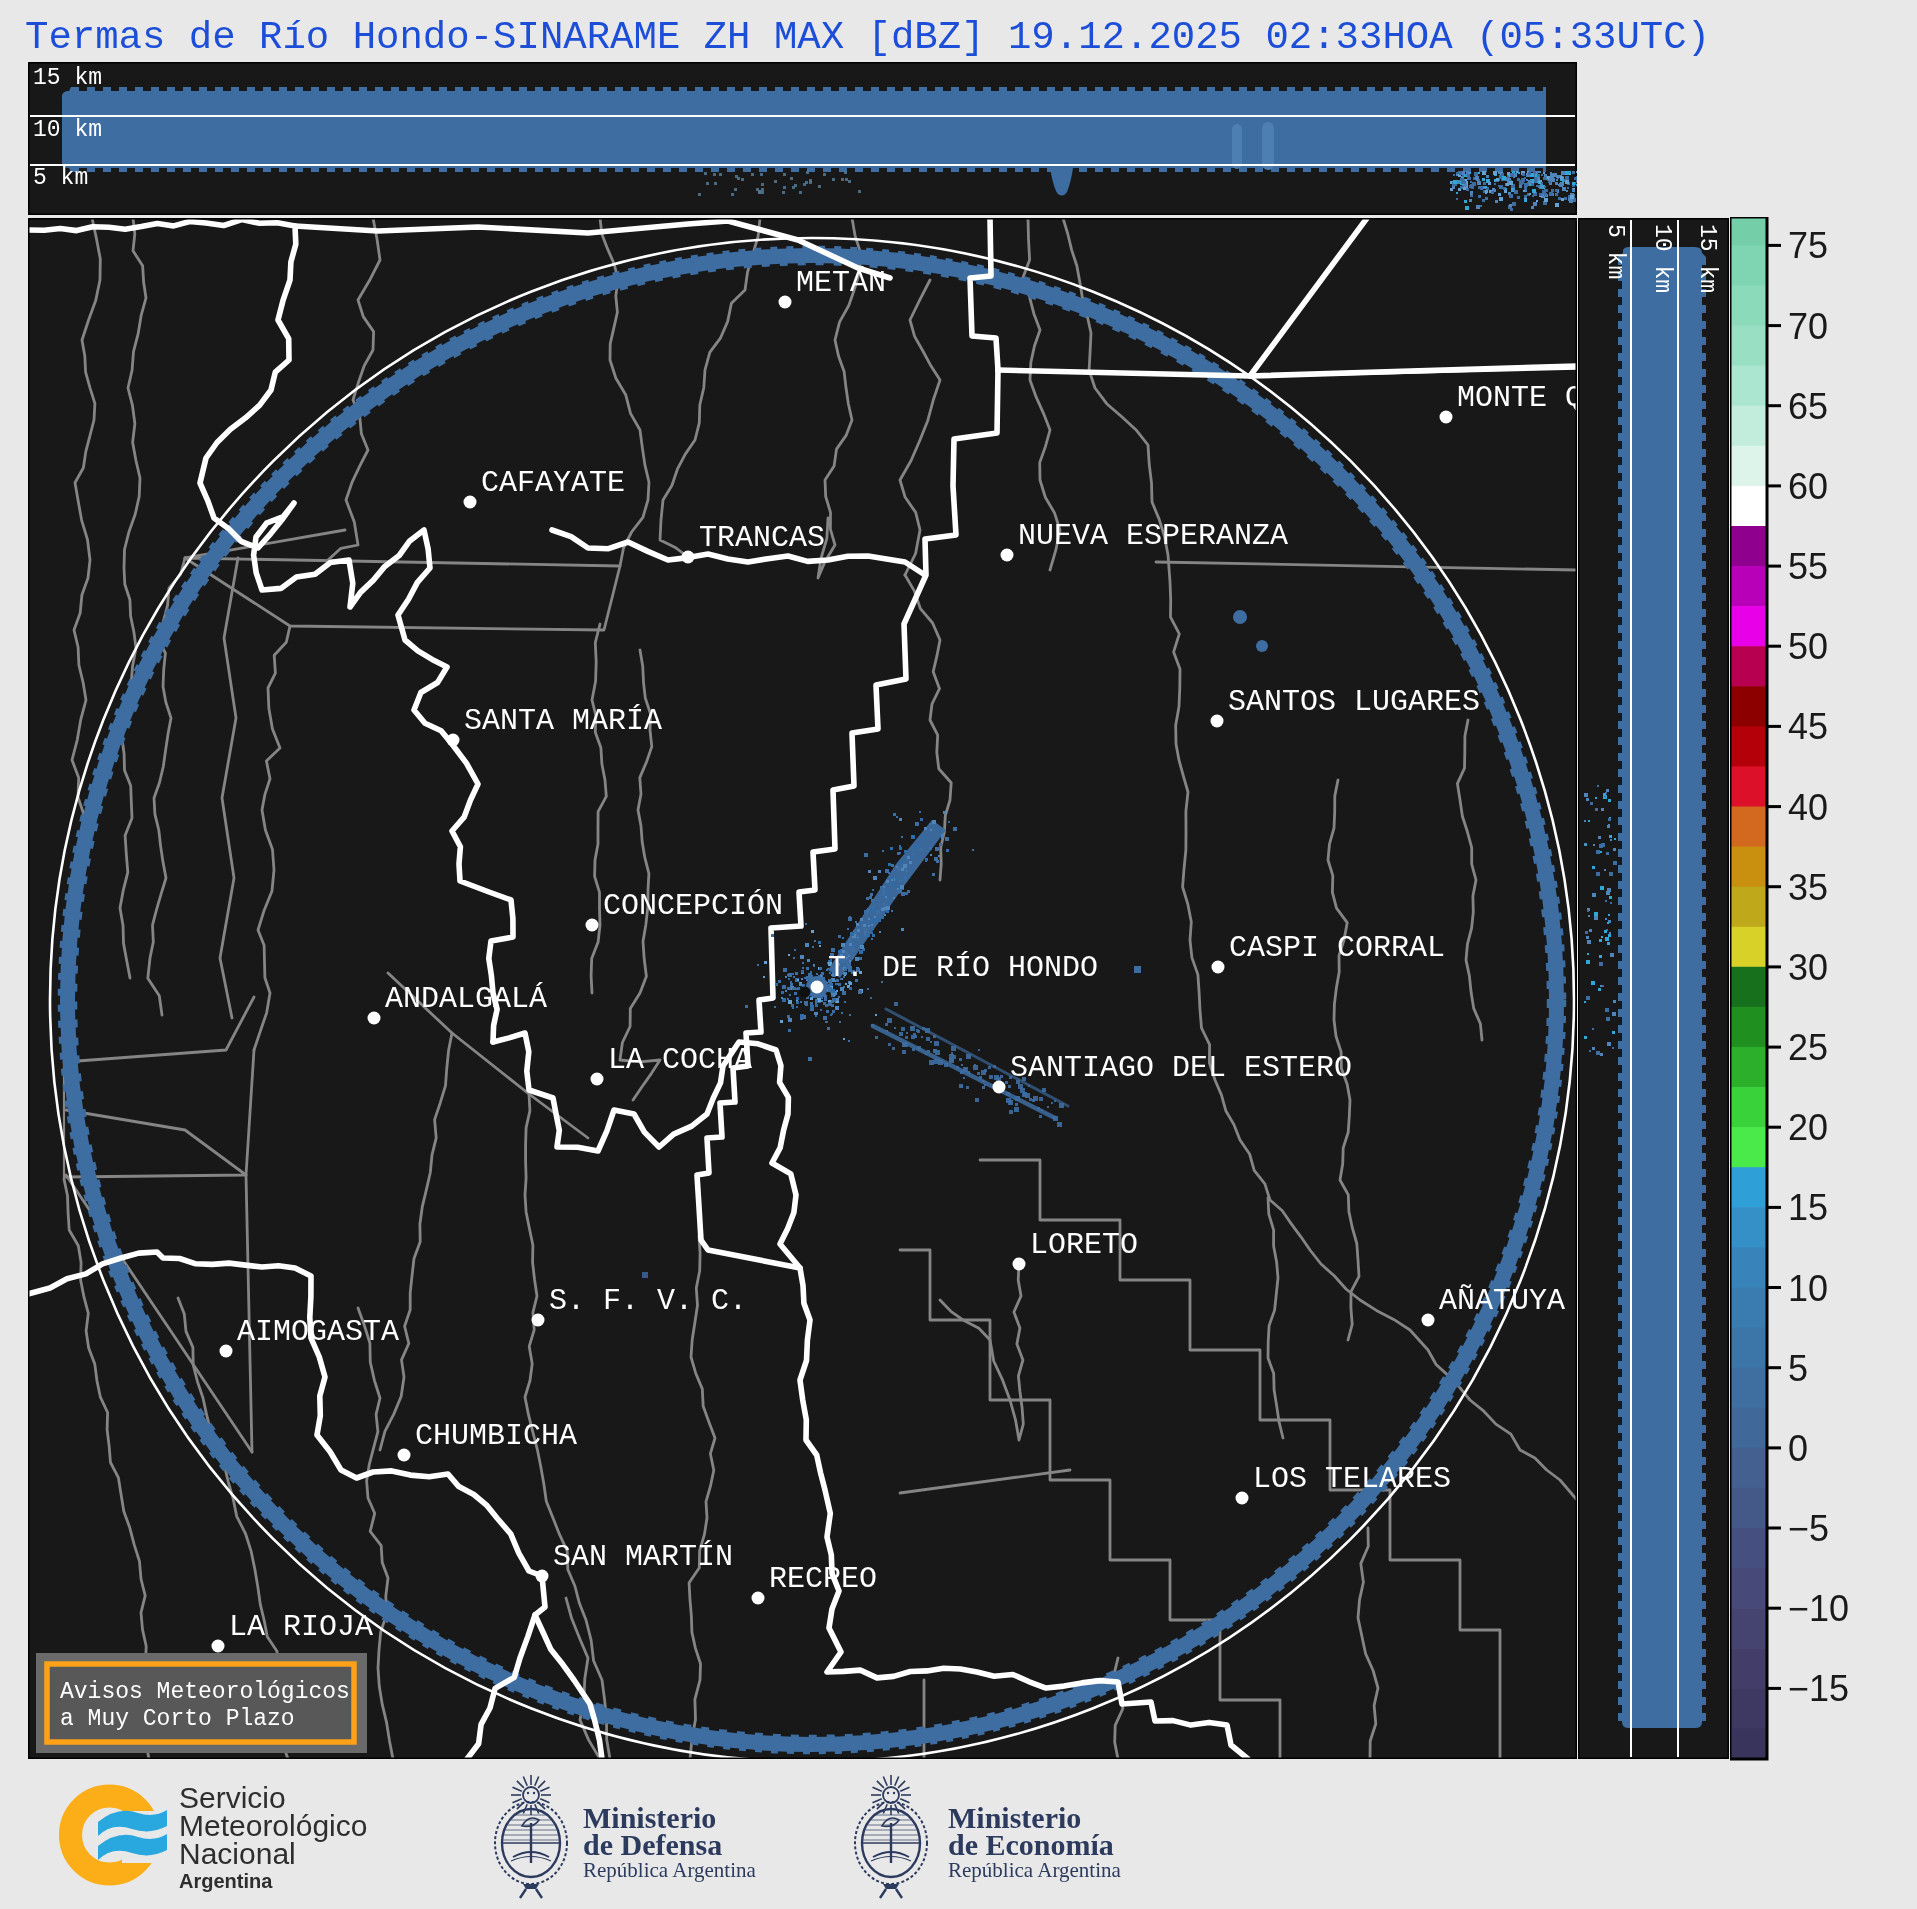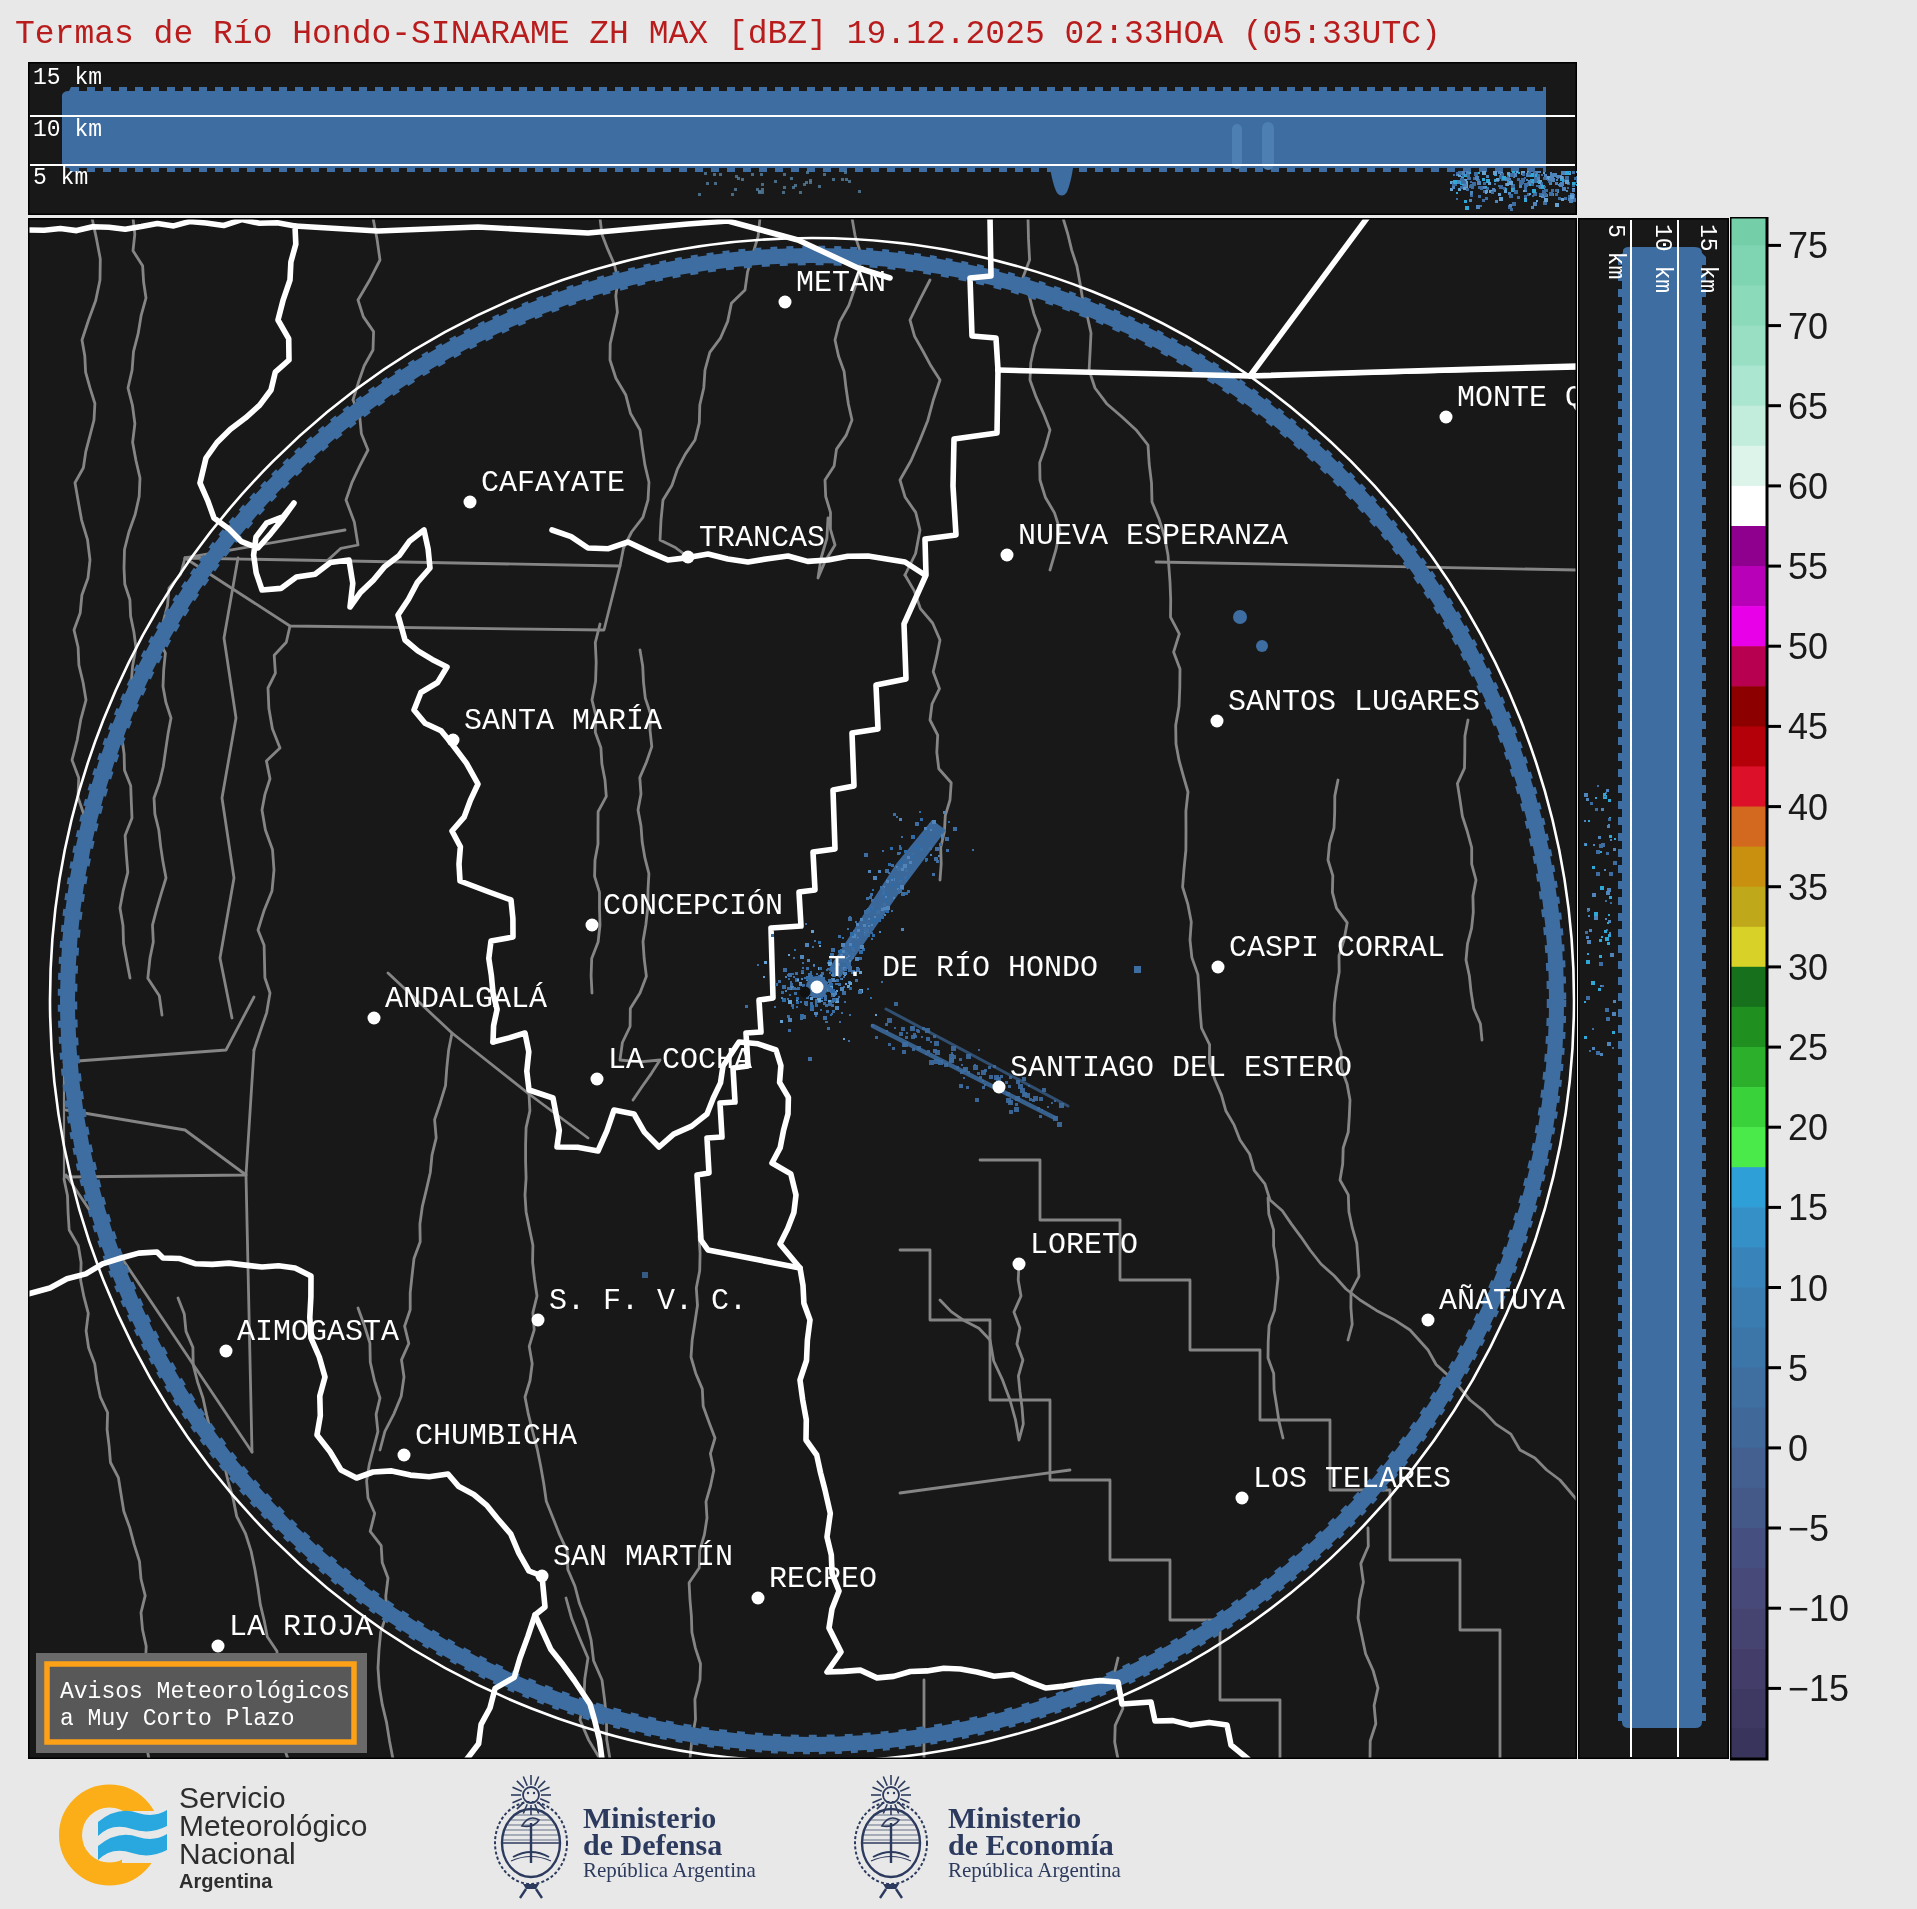--- a/index.html
+++ b/index.html
@@ -1,19 +1,19 @@
 <!DOCTYPE html>
 <html><head><meta charset="utf-8"><style>
 html,body{margin:0;padding:0;}
 #page{position:relative;width:1917px;height:1909px;background:#e8e8e8;overflow:hidden;font-family:"Liberation Mono",monospace;}
 .abs{position:absolute;}
 
 </style></head><body>
 <div id="page">
-<div class="abs" style="left:15px;top:16px;font-size:33px;color:#b91c1c;white-space:pre;letter-spacing:0px">Termas de Río Hondo-SINARAME ZH MAX [dBZ] 19.12.2025 02:33HOA (05:33UTC)</div>
+<div class="abs" style="left:25px;top:16px;font-size:39px;color:#1d4ed8;white-space:pre;letter-spacing:0px">Termas de Río Hondo-SINARAME ZH MAX [dBZ] 19.12.2025 02:33HOA (05:33UTC)</div>
 <svg font-family="Liberation Mono, monospace" class="abs" style="left:28px;top:62px" width="1549" height="153" viewBox="0 0 1549 153">
       <rect x="0" y="0" width="1549" height="153" fill="#181818" stroke="#000" stroke-width="3"></rect>
       <path d="M 34,36 Q 33,29 41,29 L 43,25 L 51,25 L 51,29 L 59,29 L 59,25 L 67,25 L 67,29 L 75,29 L 75,25 L 83,25 L 83,29 L 91,29 L 91,25 L 99,25 L 99,29 L 107,29 L 107,25 L 115,25 L 115,29 L 123,29 L 123,25 L 131,25 L 131,29 L 139,29 L 139,25 L 147,25 L 147,29 L 155,29 L 155,25 L 163,25 L 163,29 L 171,29 L 171,25 L 179,25 L 179,29 L 187,29 L 187,25 L 195,25 L 195,29 L 203,29 L 203,25 L 211,25 L 211,29 L 219,29 L 219,25 L 227,25 L 227,29 L 235,29 L 235,25 L 243,25 L 243,29 L 251,29 L 251,25 L 259,25 L 259,29 L 267,29 L 267,25 L 275,25 L 275,29 L 283,29 L 283,25 L 291,25 L 291,29 L 299,29 L 299,25 L 307,25 L 307,29 L 315,29 L 315,25 L 323,25 L 323,29 L 331,29 L 331,25 L 339,25 L 339,29 L 347,29 L 347,25 L 355,25 L 355,29 L 363,29 L 363,25 L 371,25 L 371,29 L 379,29 L 379,25 L 387,25 L 387,29 L 395,29 L 395,25 L 403,25 L 403,29 L 411,29 L 411,25 L 419,25 L 419,29 L 427,29 L 427,25 L 435,25 L 435,29 L 443,29 L 443,25 L 451,25 L 451,29 L 459,29 L 459,25 L 467,25 L 467,29 L 475,29 L 475,25 L 483,25 L 483,29 L 491,29 L 491,25 L 499,25 L 499,29 L 507,29 L 507,25 L 515,25 L 515,29 L 523,29 L 523,25 L 531,25 L 531,29 L 539,29 L 539,25 L 547,25 L 547,29 L 555,29 L 555,25 L 563,25 L 563,29 L 571,29 L 571,25 L 579,25 L 579,29 L 587,29 L 587,25 L 595,25 L 595,29 L 603,29 L 603,25 L 611,25 L 611,29 L 619,29 L 619,25 L 627,25 L 627,29 L 635,29 L 635,25 L 643,25 L 643,29 L 651,29 L 651,25 L 659,25 L 659,29 L 667,29 L 667,25 L 675,25 L 675,29 L 683,29 L 683,25 L 691,25 L 691,29 L 699,29 L 699,25 L 707,25 L 707,29 L 715,29 L 715,25 L 723,25 L 723,29 L 731,29 L 731,25 L 739,25 L 739,29 L 747,29 L 747,25 L 755,25 L 755,29 L 763,29 L 763,25 L 771,25 L 771,29 L 779,29 L 779,25 L 787,25 L 787,29 L 795,29 L 795,25 L 803,25 L 803,29 L 811,29 L 811,25 L 819,25 L 819,29 L 827,29 L 827,25 L 835,25 L 835,29 L 843,29 L 843,25 L 851,25 L 851,29 L 859,29 L 859,25 L 867,25 L 867,29 L 875,29 L 875,25 L 883,25 L 883,29 L 891,29 L 891,25 L 899,25 L 899,29 L 907,29 L 907,25 L 915,25 L 915,29 L 923,29 L 923,25 L 931,25 L 931,29 L 939,29 L 939,25 L 947,25 L 947,29 L 955,29 L 955,25 L 963,25 L 963,29 L 971,29 L 971,25 L 979,25 L 979,29 L 987,29 L 987,25 L 995,25 L 995,29 L 1003,29 L 1003,25 L 1011,25 L 1011,29 L 1019,29 L 1019,25 L 1027,25 L 1027,29 L 1035,29 L 1035,25 L 1043,25 L 1043,29 L 1051,29 L 1051,25 L 1059,25 L 1059,29 L 1067,29 L 1067,25 L 1075,25 L 1075,29 L 1083,29 L 1083,25 L 1091,25 L 1091,29 L 1099,29 L 1099,25 L 1107,25 L 1107,29 L 1115,29 L 1115,25 L 1123,25 L 1123,29 L 1131,29 L 1131,25 L 1139,25 L 1139,29 L 1147,29 L 1147,25 L 1155,25 L 1155,29 L 1163,29 L 1163,25 L 1171,25 L 1171,29 L 1179,29 L 1179,25 L 1187,25 L 1187,29 L 1195,29 L 1195,25 L 1203,25 L 1203,29 L 1211,29 L 1211,25 L 1219,25 L 1219,29 L 1227,29 L 1227,25 L 1235,25 L 1235,29 L 1243,29 L 1243,25 L 1251,25 L 1251,29 L 1259,29 L 1259,25 L 1267,25 L 1267,29 L 1275,29 L 1275,25 L 1283,25 L 1283,29 L 1291,29 L 1291,25 L 1299,25 L 1299,29 L 1307,29 L 1307,25 L 1315,25 L 1315,29 L 1323,29 L 1323,25 L 1331,25 L 1331,29 L 1339,29 L 1339,25 L 1347,25 L 1347,29 L 1355,29 L 1355,25 L 1363,25 L 1363,29 L 1371,29 L 1371,25 L 1379,25 L 1379,29 L 1387,29 L 1387,25 L 1395,25 L 1395,29 L 1403,29 L 1403,25 L 1411,25 L 1411,29 L 1419,29 L 1419,25 L 1427,25 L 1427,29 L 1435,29 L 1435,25 L 1443,25 L 1443,29 L 1451,29 L 1451,25 L 1459,25 L 1459,29 L 1467,29 L 1467,25 L 1475,25 L 1475,29 L 1483,29 L 1483,25 L 1491,25 L 1491,29 L 1499,29 L 1499,25 L 1507,25 L 1507,29 L 1515,29 L 1515,25 L 1518,25 L 1518,106 L 1518,110 L 1515,110 L 1515,106 L 1507,106 L 1507,110 L 1499,110 L 1499,106 L 1491,106 L 1491,110 L 1483,110 L 1483,106 L 1475,106 L 1475,110 L 1467,110 L 1467,106 L 1459,106 L 1459,110 L 1451,110 L 1451,106 L 1443,106 L 1443,110 L 1435,110 L 1435,106 L 1427,106 L 1427,110 L 1419,110 L 1419,106 L 1411,106 L 1411,110 L 1403,110 L 1403,106 L 1395,106 L 1395,110 L 1387,110 L 1387,106 L 1379,106 L 1379,110 L 1371,110 L 1371,106 L 1363,106 L 1363,110 L 1355,110 L 1355,106 L 1347,106 L 1347,110 L 1339,110 L 1339,106 L 1331,106 L 1331,110 L 1323,110 L 1323,106 L 1315,106 L 1315,110 L 1307,110 L 1307,106 L 1299,106 L 1299,110 L 1291,110 L 1291,106 L 1283,106 L 1283,110 L 1275,110 L 1275,106 L 1267,106 L 1267,110 L 1259,110 L 1259,106 L 1251,106 L 1251,110 L 1243,110 L 1243,106 L 1235,106 L 1235,110 L 1227,110 L 1227,106 L 1219,106 L 1219,110 L 1211,110 L 1211,106 L 1203,106 L 1203,110 L 1195,110 L 1195,106 L 1187,106 L 1187,110 L 1179,110 L 1179,106 L 1171,106 L 1171,110 L 1163,110 L 1163,106 L 1155,106 L 1155,110 L 1147,110 L 1147,106 L 1139,106 L 1139,110 L 1131,110 L 1131,106 L 1123,106 L 1123,110 L 1115,110 L 1115,106 L 1107,106 L 1107,110 L 1099,110 L 1099,106 L 1091,106 L 1091,110 L 1083,110 L 1083,106 L 1075,106 L 1075,110 L 1067,110 L 1067,106 L 1059,106 L 1059,110 L 1051,110 L 1051,106 L 1043,106 L 1043,110 L 1035,110 L 1035,106 L 1027,106 L 1027,110 L 1019,110 L 1019,106 L 1011,106 L 1011,110 L 1003,110 L 1003,106 L 995,106 L 995,110 L 987,110 L 987,106 L 979,106 L 979,110 L 971,110 L 971,106 L 963,106 L 963,110 L 955,110 L 955,106 L 947,106 L 947,110 L 939,110 L 939,106 L 931,106 L 931,110 L 923,110 L 923,106 L 915,106 L 915,110 L 907,110 L 907,106 L 899,106 L 899,110 L 891,110 L 891,106 L 883,106 L 883,110 L 875,110 L 875,106 L 867,106 L 867,110 L 859,110 L 859,106 L 851,106 L 851,110 L 843,110 L 843,106 L 835,106 L 835,110 L 827,110 L 827,106 L 819,106 L 819,110 L 811,110 L 811,106 L 803,106 L 803,110 L 795,110 L 795,106 L 787,106 L 787,110 L 779,110 L 779,106 L 771,106 L 771,110 L 763,110 L 763,106 L 755,106 L 755,110 L 747,110 L 747,106 L 739,106 L 739,110 L 731,110 L 731,106 L 723,106 L 723,110 L 715,110 L 715,106 L 707,106 L 707,110 L 699,110 L 699,106 L 691,106 L 691,110 L 683,110 L 683,106 L 675,106 L 675,110 L 667,110 L 667,106 L 659,106 L 659,110 L 651,110 L 651,106 L 643,106 L 643,110 L 635,110 L 635,106 L 627,106 L 627,110 L 619,110 L 619,106 L 611,106 L 611,110 L 603,110 L 603,106 L 595,106 L 595,110 L 587,110 L 587,106 L 579,106 L 579,110 L 571,110 L 571,106 L 563,106 L 563,110 L 555,110 L 555,106 L 547,106 L 547,110 L 539,110 L 539,106 L 531,106 L 531,110 L 523,110 L 523,106 L 515,106 L 515,110 L 507,110 L 507,106 L 499,106 L 499,110 L 491,110 L 491,106 L 483,106 L 483,110 L 475,110 L 475,106 L 467,106 L 467,110 L 459,110 L 459,106 L 451,106 L 451,110 L 443,110 L 443,106 L 435,106 L 435,110 L 427,110 L 427,106 L 419,106 L 419,110 L 411,110 L 411,106 L 403,106 L 403,110 L 395,110 L 395,106 L 387,106 L 387,110 L 379,110 L 379,106 L 371,106 L 371,110 L 363,110 L 363,106 L 355,106 L 355,110 L 347,110 L 347,106 L 339,106 L 339,110 L 331,110 L 331,106 L 323,106 L 323,110 L 315,110 L 315,106 L 307,106 L 307,110 L 299,110 L 299,106 L 291,106 L 291,110 L 283,110 L 283,106 L 275,106 L 275,110 L 267,110 L 267,106 L 259,106 L 259,110 L 251,110 L 251,106 L 243,106 L 243,110 L 235,110 L 235,106 L 227,106 L 227,110 L 219,110 L 219,106 L 211,106 L 211,110 L 203,110 L 203,106 L 195,106 L 195,110 L 187,110 L 187,106 L 179,106 L 179,110 L 171,110 L 171,106 L 163,106 L 163,110 L 155,110 L 155,106 L 147,106 L 147,110 L 139,110 L 139,106 L 131,106 L 131,110 L 123,110 L 123,106 L 115,106 L 115,110 L 107,110 L 107,106 L 99,106 L 99,110 L 91,110 L 91,106 L 83,106 L 83,110 L 75,110 L 75,106 L 67,106 L 67,110 L 59,110 L 59,106 L 51,106 L 51,110 L 43,110 L 41,106 Q 33,106 34,99 Z" fill="#3d6da1"></path>
       <rect x="1204" y="62" width="10" height="45" rx="5" fill="#4d7fb3"></rect>
       <rect x="1234" y="60" width="12" height="48" rx="6" fill="#4d7fb3"></rect>
       <line x1="2" y1="54" x2="1547" y2="54" stroke="#fff" stroke-width="2"></line>
       <line x1="2" y1="103" x2="1547" y2="103" stroke="#fff" stroke-width="2"></line>
       <path d="M 1022,106 q 4,22 8,26 q 5,4 9,-2 q 4,-10 6,-24 Z" fill="#3d6da1"></path>
       <rect x="1503" y="121" width="3" height="3" fill="#3d6da1"></rect>
       <rect x="1515" y="110" width="2" height="2" fill="#65a2d4"></rect>

